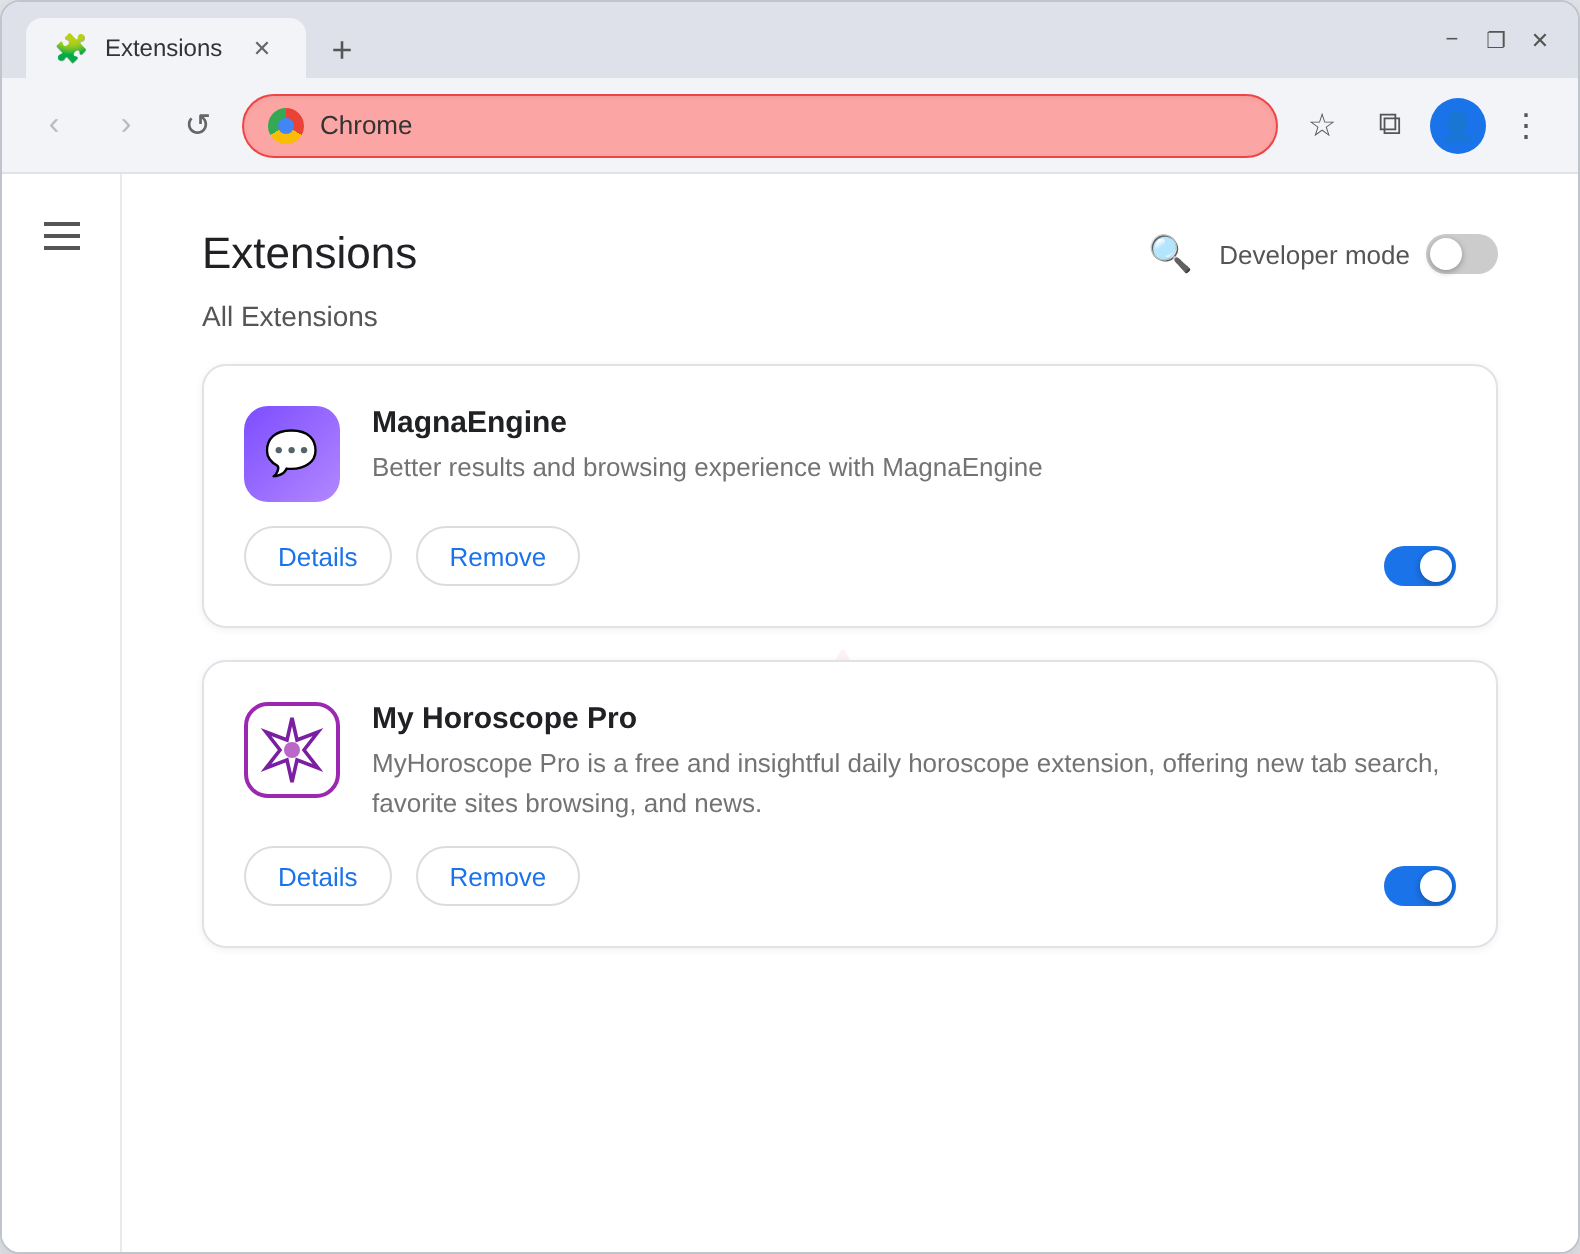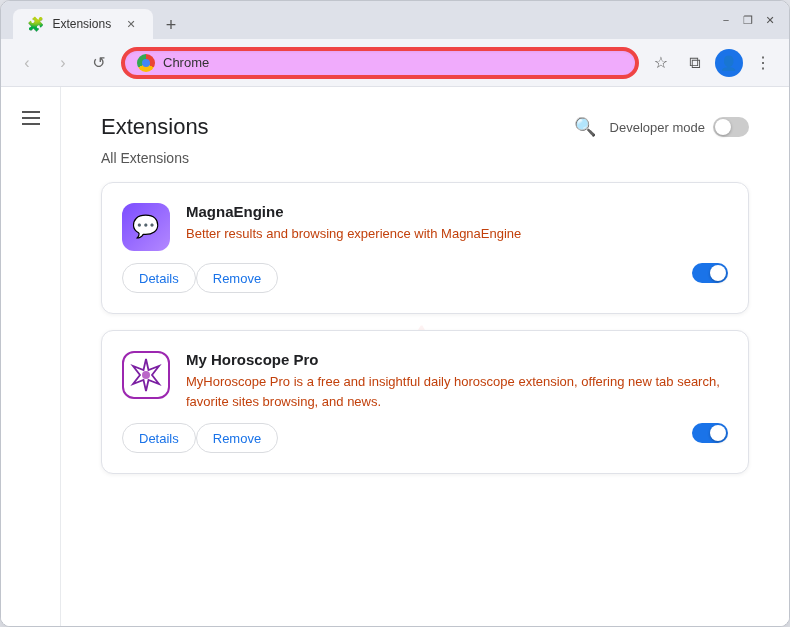--- a/index.html
+++ b/index.html
@@ -15,21 +15,21 @@
     .tab-favicon { font-size: 14px; }
     .tab-close { margin-left: auto; cursor: pointer; color: #666; font-size: 11px; width: 16px; height: 16px; display: flex; align-items: center; justify-content: center; border-radius: 50%; }
     .tab-new { width: 28px; height: 28px; display: flex; align-items: center; justify-content: center; border-radius: 50%; cursor: pointer; font-size: 18px; color: #555; margin-left: 4px; margin-top: 5px; }
     .titlebar-controls { display: flex; align-items: center; gap: 8px; margin-left: 10px; }
     .ctrl-btn { width: 14px; height: 14px; display: flex; align-items: center; justify-content: center; cursor: pointer; font-size: 11px; color: #555; }
 
     
     .navbar { background: #f3f4f8; height: 48px; display: flex; align-items: center; padding: 0 12px; gap: 8px; border-bottom: 1px solid #e0e2e8; flex-shrink: 0; }
     .nav-btn { width: 28px; height: 28px; display: flex; align-items: center; justify-content: center; border-radius: 50%; cursor: pointer; color: #666; font-size: 16px; border: none; background: transparent; }
     .nav-btn.disabled { color: #bbb; cursor: default; }
-    .address-bar { flex: 1; height: 32px; background: #f0abfc; border-radius: 20px; display: flex; align-items: center; padding: 0 12px; gap: 8px; border: 4px solid #ef4444; box-shadow: inset 0 1px 3px rgba(0,0,0,0.05); }
+    .address-bar { flex: 1; height: 32px; background: #fca5a5; border-radius: 20px; display: flex; align-items: center; padding: 0 12px; gap: 8px; border: 1px solid #ef4444; box-shadow: inset 0 1px 3px rgba(0,0,0,0.05); }
     .chrome-icon { width: 18px; height: 18px; border-radius: 50%; background: conic-gradient(#ea4335 120deg, #fbbc05 120deg 240deg, #34a853 240deg); position: relative; display: flex; align-items: center; justify-content: center; }
     .chrome-icon::after { content: ''; width: 8px; height: 8px; background: #4285f4; border-radius: 50%; position: absolute; }
     .chrome-label { font-size: 13px; font-weight: 500; color: #333; }
     .address-text { font-size: 13px; color: #333; flex: 1; }
     .nav-icons { display: flex; align-items: center; gap: 6px; }
     .nav-icon-btn { width: 28px; height: 28px; display: flex; align-items: center; justify-content: center; border-radius: 50%; cursor: pointer; color: #555; font-size: 16px; border: none; background: transparent; }
     .avatar-btn { width: 28px; height: 28px; border-radius: 50%; background: #1a73e8; display: flex; align-items: center; justify-content: center; color: white; font-size: 14px; cursor: pointer; }
 
     
     .page { background: #fff; flex: 1; overflow-y: auto; position: relative; }
@@ -62,22 +62,22 @@
 
     .ext-cards { display: flex; flex-direction: column; gap: 16px; position: relative; z-index: 1; }
 
     .ext-card { background: #fff; border: 1px solid #e0e2e8; border-radius: 12px; padding: 20px; display: flex; flex-direction: column; gap: 12px; box-shadow: 0 1px 4px rgba(0,0,0,0.06); }
     .ext-card-top { display: flex; align-items: flex-start; gap: 16px; }
     .ext-icon-wrap { width: 48px; height: 48px; border-radius: 12px; flex-shrink: 0; display: flex; align-items: center; justify-content: center; }
     .ext-icon-magna { background: linear-gradient(135deg, #7c4dff, #b388ff); }
     .ext-icon-horo { background: transparent; border: 2px solid #9c27b0; border-radius: 12px; }
     .ext-info { flex: 1; }
     .ext-name { font-size: 15px; font-weight: 700; color: #202124; margin-bottom: 4px; }
-    .ext-desc { font-size: 13px; color: #c2410c; line-height: 1.5; }
-    .ext-actions { display: flex; align-items: flex-start; }
+    .ext-desc { font-size: 13px; color: #737373; line-height: 1.5; }
+    .ext-actions { display: flex; align-items: flex-end; gap: 12px; }
     .ext-btn { height: 30px; padding: 0 16px; border-radius: 20px; border: 1px solid #dadce0; background: transparent; font-size: 13px; color: #1a73e8; cursor: pointer; font-weight: 500; }
     .ext-toggle-wrap { margin-left: auto; }
   </style>
 </head>
 <body>
 
 <div class="window">
 
   <div class="titlebar">
     <div class="titlebar-tabs">

